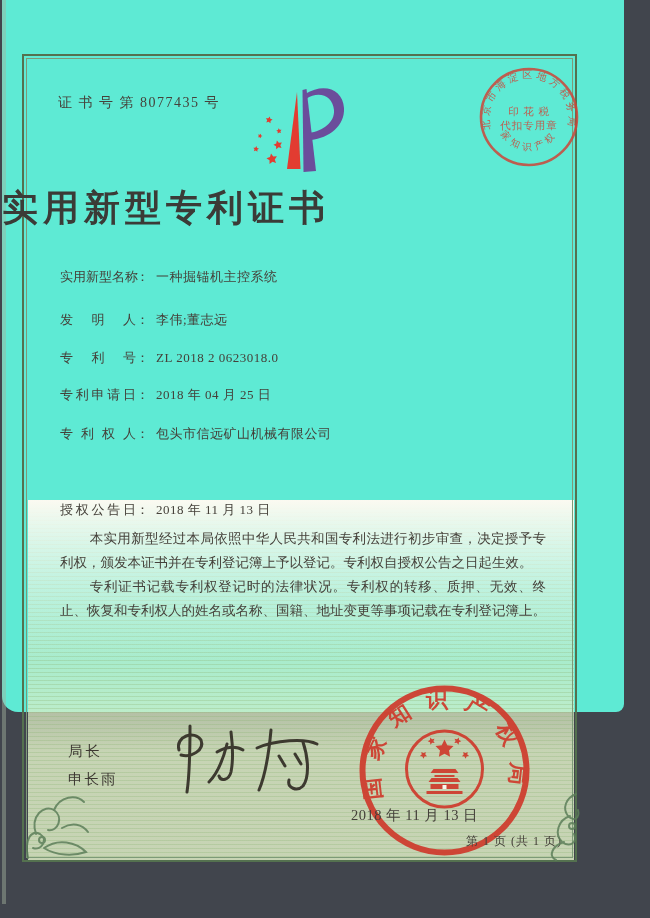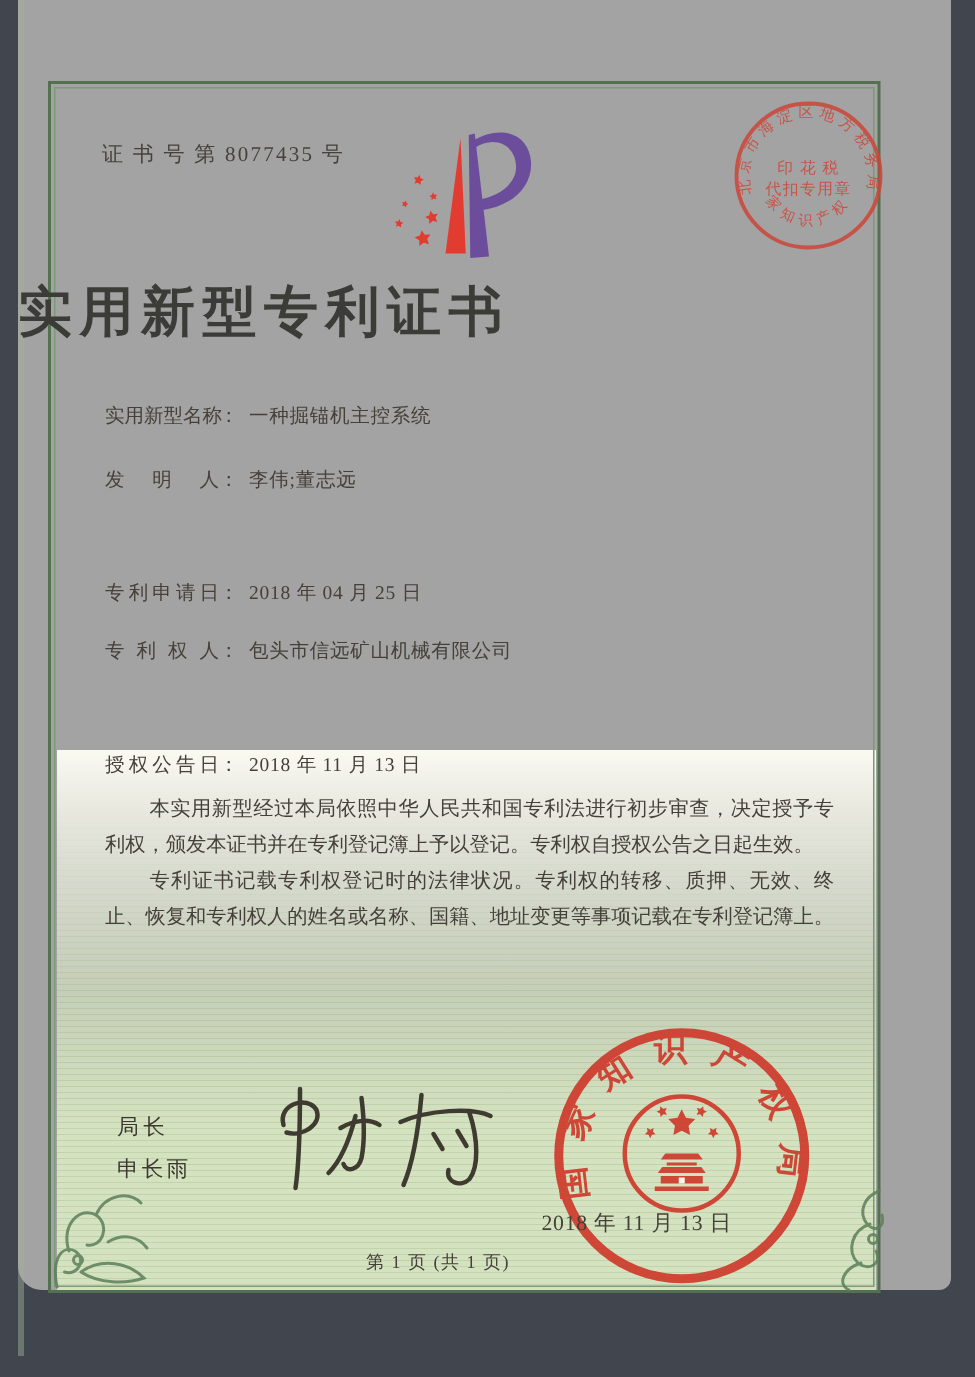--- a/index.html
+++ b/index.html
@@ -2,22 +2,22 @@
 <html><head>
 <meta charset="utf-8">
 <style>
   html,body{margin:0;padding:0;}
   body{
     width:650px;height:918px;position:relative;overflow:hidden;
     background:#41454d;
     font-family:"Liberation Serif",serif;
   }
   .page{
-    position:absolute;left:12px;top:0;width:622px;height:860px;
-    background:#a3a3a3;
+    position:absolute;left:2px;top:0;width:622px;height:712px;
+    background:#5eead4;
     border-radius:0 0 8px 16px;
   }
   .page-edge{
     position:absolute;left:0;top:0;width:4px;height:904px;
     background:#a3b29e;opacity:.45;
   }
   .watermark{
     position:absolute;left:26px;top:500px;width:546px;height:360px;
     background-image:
       linear-gradient(to bottom, rgba(251,250,241,1) 0%, rgba(251,250,241,0) 45%),
@@ -62,21 +62,21 @@
   .bodytext p{margin:0;text-indent:2.2em;}
   .signoff-title{position:absolute;left:66px;top:742px;font-size:14.5px;color:#3e3a33;letter-spacing:3px;}
   .signoff-name{position:absolute;left:66px;top:770px;font-size:14.5px;color:#3e3a33;letter-spacing:2px;}
   .signature{position:absolute;left:155px;top:722px;}
   .seal{position:absolute;left:355px;top:683px;opacity:.92;}
   .sealdate{
     position:absolute;left:330px;top:806px;width:165px;text-align:center;
     font-size:14.5px;color:#44403a;letter-spacing:.5px;
   }
   .footer{
-    position:absolute;left:0;top:833px;width:560px;text-align:center;
+    position:absolute;left:0;top:833px;width:560px;text-align:right;
     font-size:12px;color:#45413a;letter-spacing:1px;
   }
   .orn-left{position:absolute;left:20px;top:788px;}
   .orn-right{position:absolute;left:540px;top:790px;}
 </style>
 </head>
 <body>
 
 <div class="page">
 
@@ -120,20 +120,23 @@
     <text x="51" y="63" font-size="10.5" fill="#cd4639" text-anchor="middle" style="letter-spacing:1px" font-family="Liberation Serif,serif">代扣专用章</text>
   </svg>
 
   <div class="title">实用新型专利证书</div>
 
   <div class="frow" style="top:311px">
     <span class="flabel">发明人</span><span class="fcolon">：</span><span class="fvalue">李伟;董志远</span>
   </div>
   <div class="frow" style="top:268px">
     <span class="flabel">实用新型名称</span><span class="fcolon">：</span><span class="fvalue">一种掘锚机主控系统</span>
+  </div>
+  <div class="frow" style="top:349px">
+    <span class="flabel">专利号</span><span class="fcolon">：</span><span class="fvalue">ZL 2018 2 0623018.0</span>
   </div>
   <div class="frow" style="top:386px">
     <span class="flabel">专利申请日</span><span class="fcolon">：</span><span class="fvalue">2018 年 04 月 25 日</span>
   </div>
   <div class="frow" style="top:425px">
     <span class="flabel">专利权人</span><span class="fcolon">：</span><span class="fvalue">包头市信远矿山机械有限公司</span>
   </div>
   <div class="frow" style="top:501px">
     <span class="flabel">授权公告日</span><span class="fcolon">：</span><span class="fvalue">2018 年 11 月 13 日</span>
   </div>

